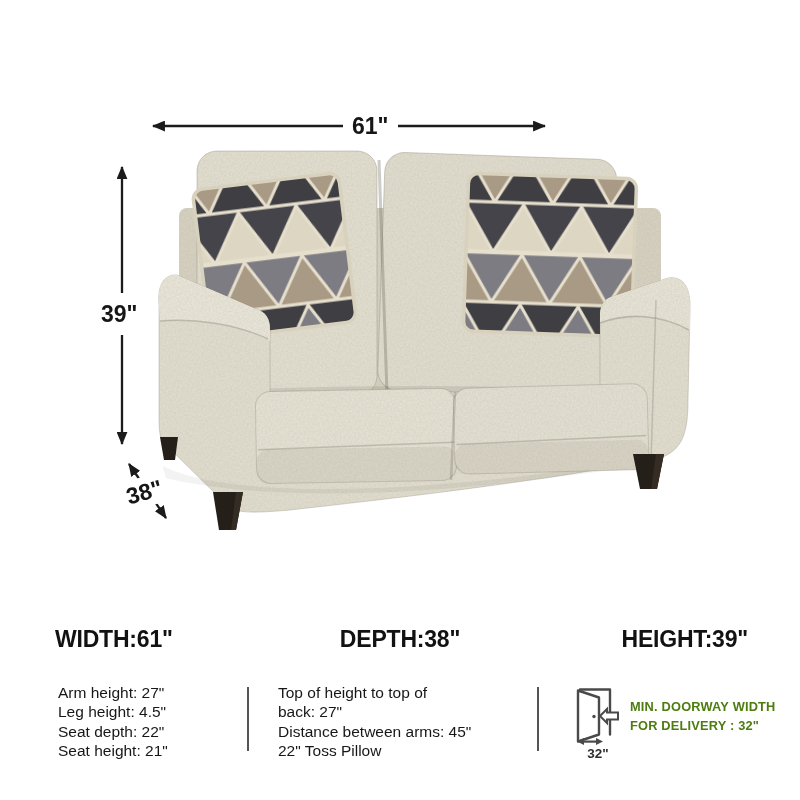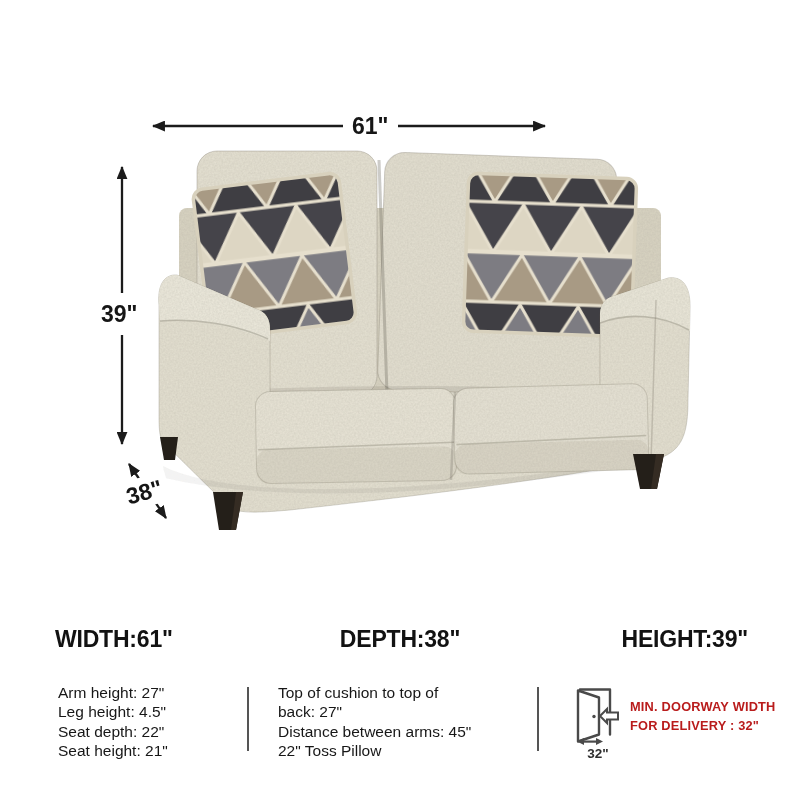--- a/index.html
+++ b/index.html
@@ -30,21 +30,21 @@
   .v-divider{position:absolute;width:2px;background:#555555;top:687px;height:64px;}
   #divider-1{left:247px;}
   #divider-2{left:537px;}
   #doorway-icon-box{position:absolute;left:574px;top:684px;width:48px;height:63px;}
   #doorway-width-label{
     position:absolute;left:572px;top:746px;width:52px;text-align:center;
     font-weight:bold;font-size:13.5px;color:#2f2f2f;
   }
   #doorway-note{
     position:absolute;left:630px;top:698px;font-weight:bold;font-size:12.8px;
-    line-height:18.5px;color:#b91c1c;letter-spacing:0.2px;white-space:nowrap;
+    line-height:18.5px;color:#4d7c0f;letter-spacing:0.2px;white-space:nowrap;
   }
 </style>
 </head>
 <body>
 
 <div class="stage">
 
   <svg class="scene" width="800" height="800" viewBox="0 0 800 800">
     <defs>
       <marker id="ah" viewBox="0 0 12 10" refX="11" refY="5" markerWidth="13" markerHeight="11" orient="auto-start-reverse" markerUnits="userSpaceOnUse">
@@ -165,21 +165,21 @@
   <div class="detail-col" id="detail-col-left">
     <div>Arm height: 27"</div>
     <div>Leg height: 4.5"</div>
     <div>Seat depth: 22"</div>
     <div>Seat height: 21"</div>
   </div>
 
   <div class="v-divider" id="divider-1"></div>
 
   <div class="detail-col" id="detail-col-middle">
-    <div>Top of cushion to top of</div>
+    <div>Top of height to top of</div>
     <div>back: 27"</div>
     <div>Distance between arms: 45"</div>
     <div>22" Toss Pillow</div>
   </div>
 
   <div class="v-divider" id="divider-2"></div>
 
   <svg id="doorway-icon-box" viewBox="0 0 48 62">
     <g stroke="#4a4a4a" stroke-width="2.4" fill="none" stroke-linejoin="round" stroke-linecap="round">
       <path d="M6,5 L36,5 L36,50"></path>

